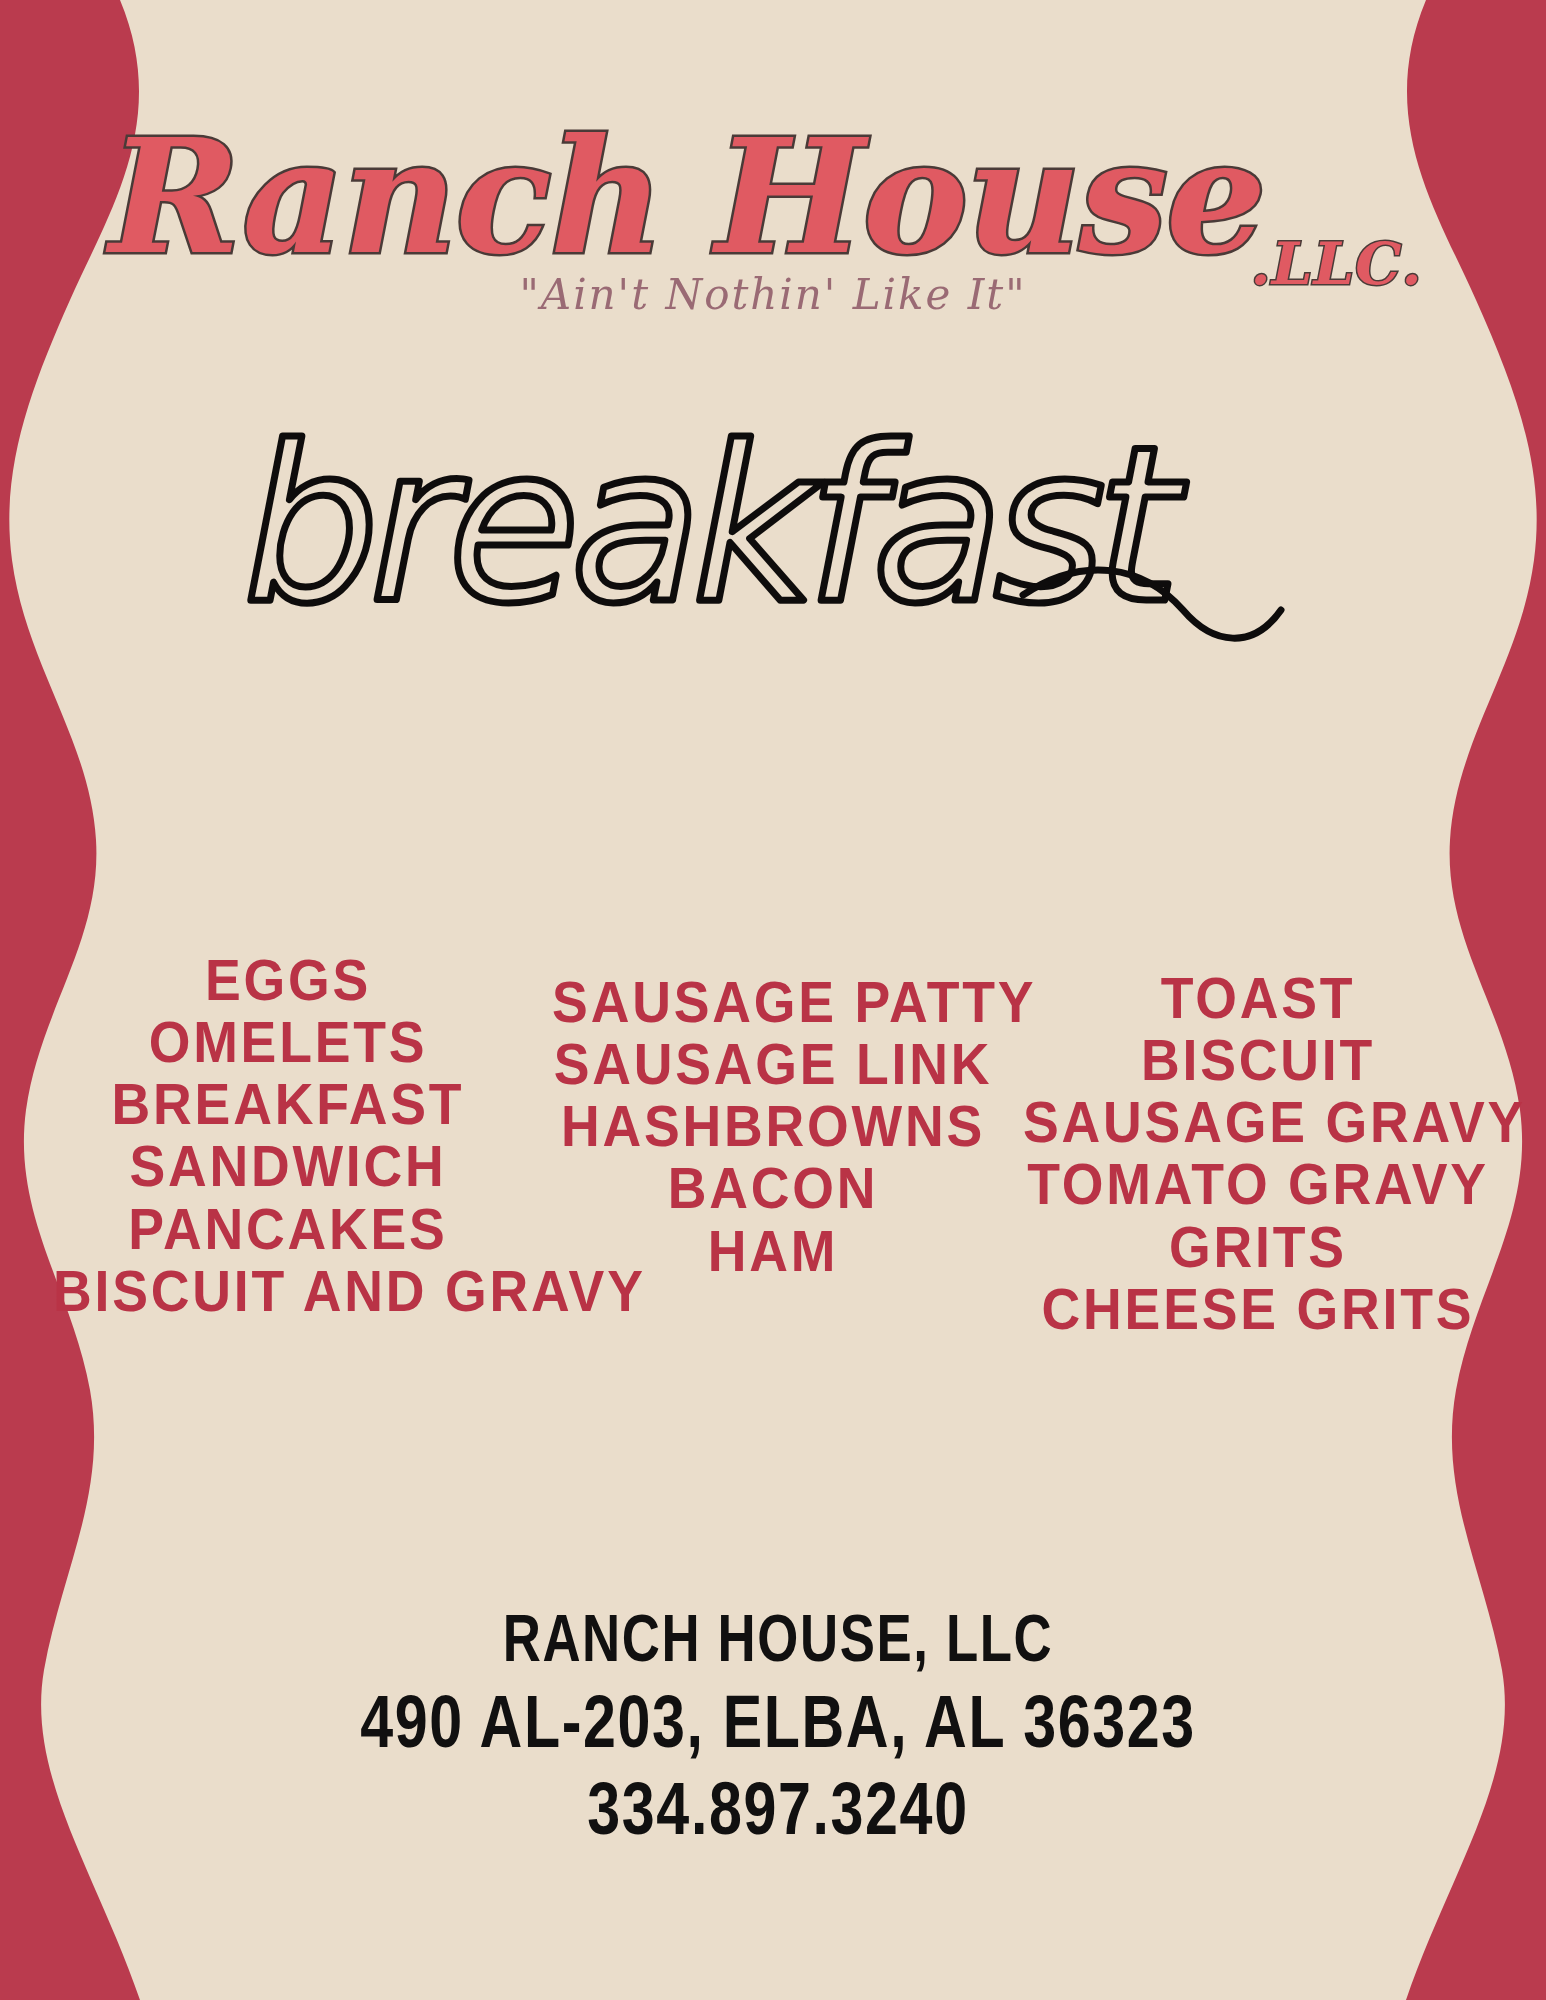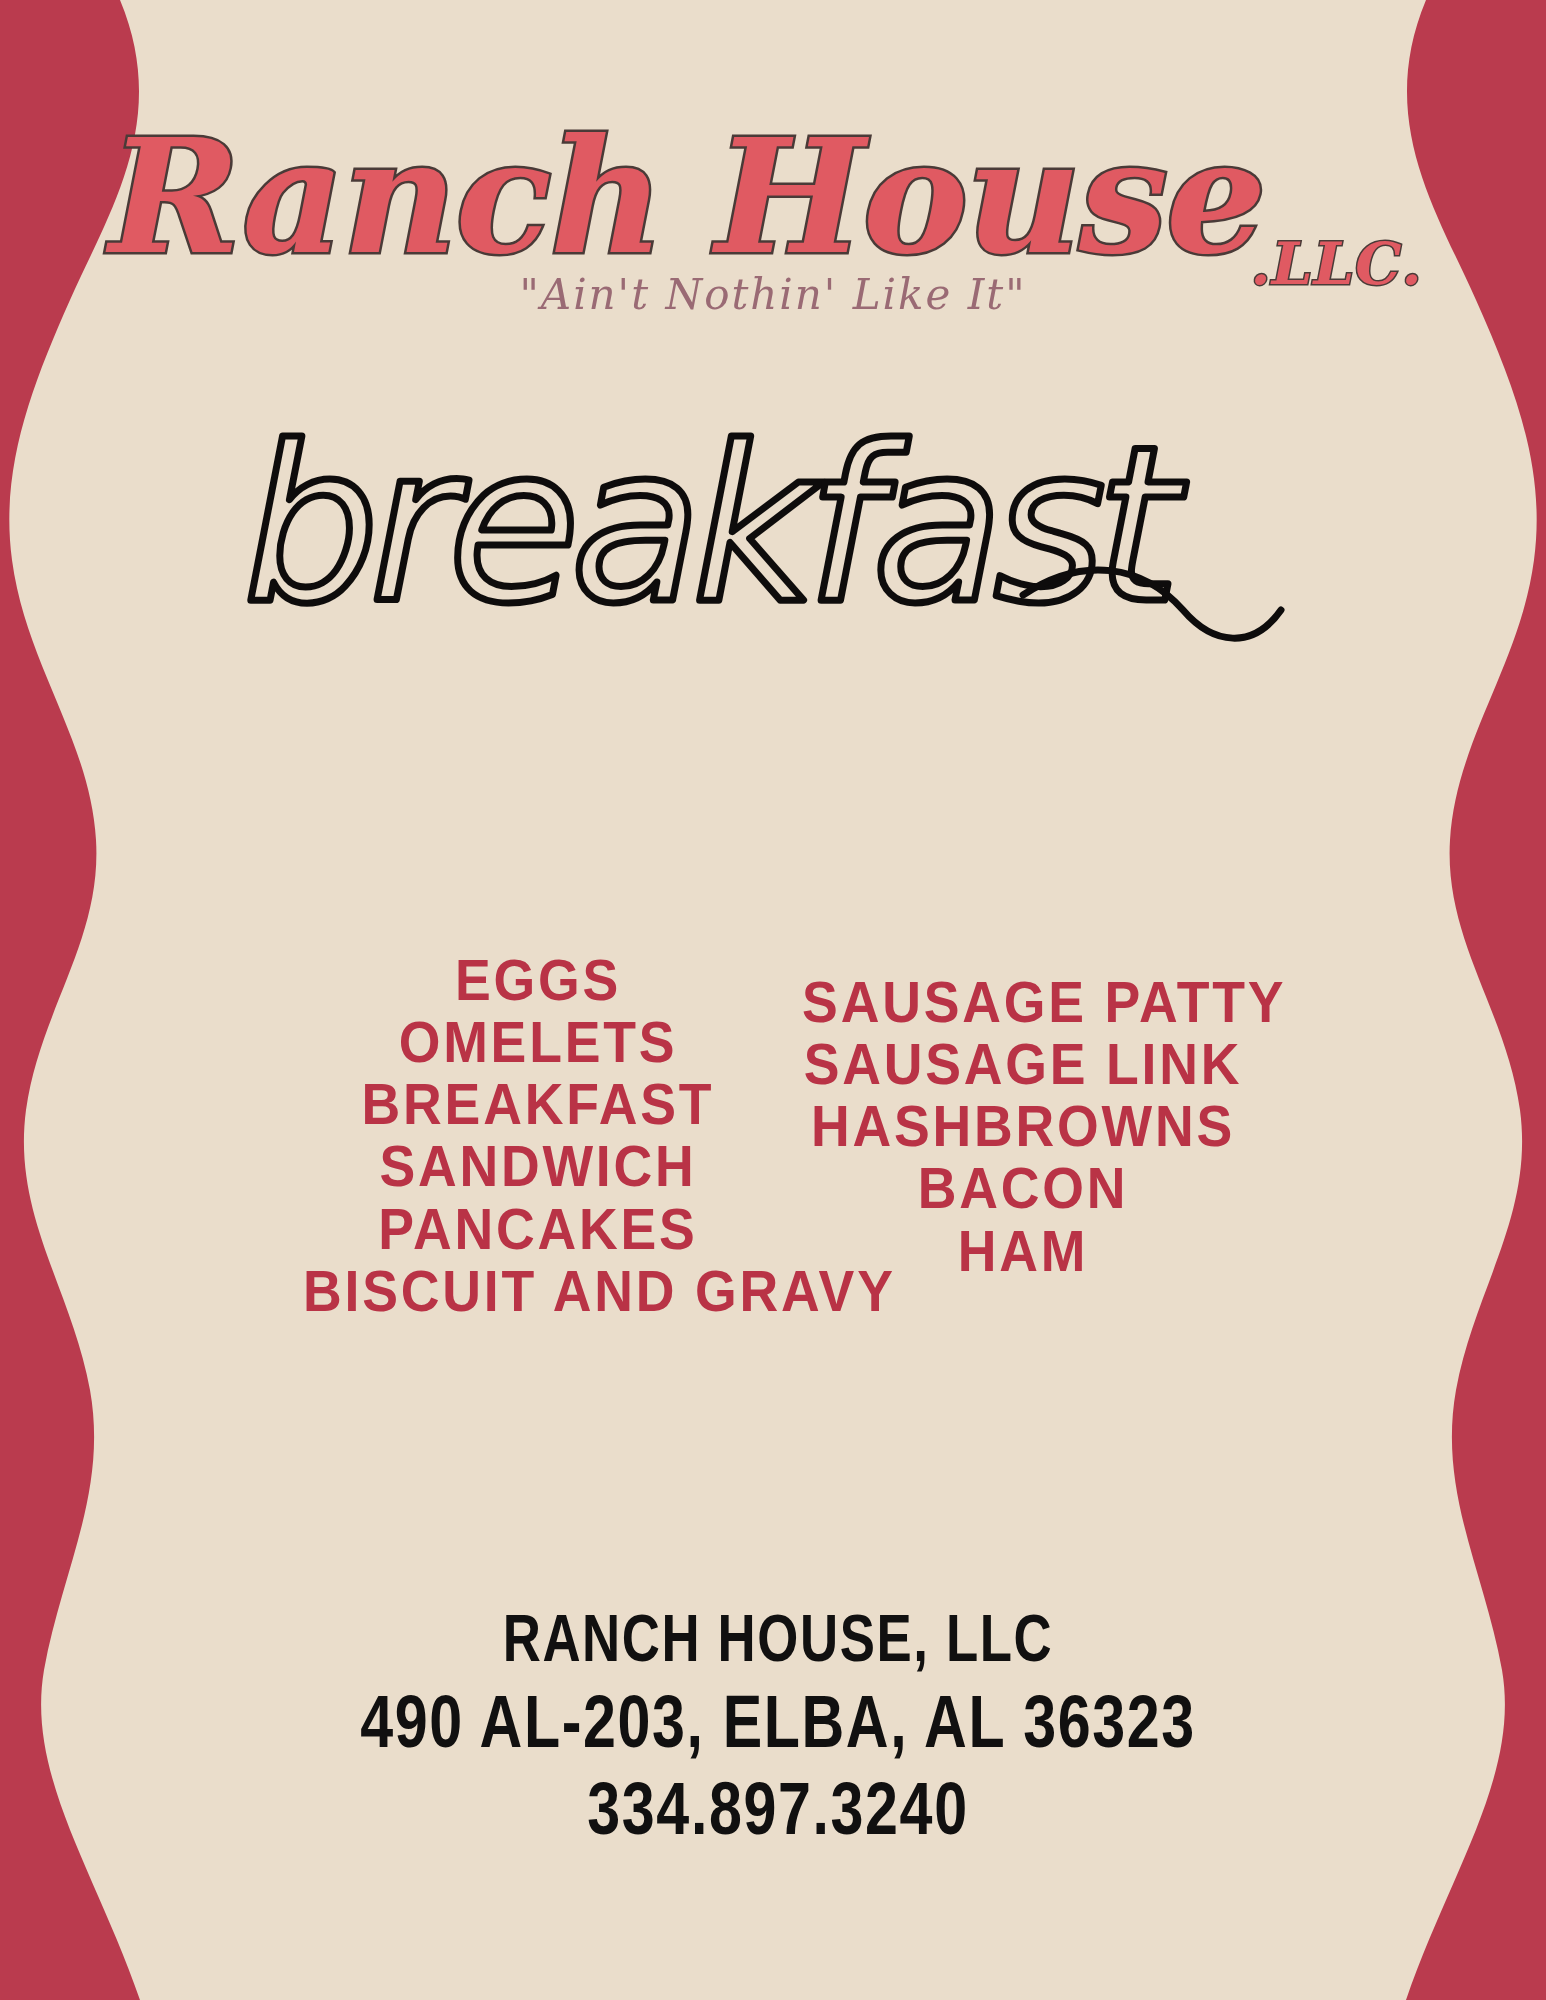--- a/index.html
+++ b/index.html
@@ -213,20 +213,28 @@
       </div>
 
       <div class="menu-col col-2">
         <div class="menu-item">SAUSAGE PATTY</div>
         <div class="menu-item">SAUSAGE LINK</div>
         <div class="menu-item">HASHBROWNS</div>
         <div class="menu-item">BACON</div>
         <div class="menu-item">HAM</div>
       </div>
 
+      <div class="menu-col col-3">
+        <div class="menu-item">TOAST</div>
+        <div class="menu-item">BISCUIT</div>
+        <div class="menu-item">SAUSAGE GRAVY</div>
+        <div class="menu-item">TOMATO GRAVY</div>
+        <div class="menu-item">GRITS</div>
+        <div class="menu-item">CHEESE GRITS</div>
+      </div>
 
     </div>
 
     <div class="footer">
       <div class="footer-line l1">RANCH HOUSE, LLC</div>
       <div class="footer-line l2">490 AL-203, ELBA, AL 36323</div>
       <div class="footer-line l3">334.897.3240</div>
     </div>
 
   </div>

